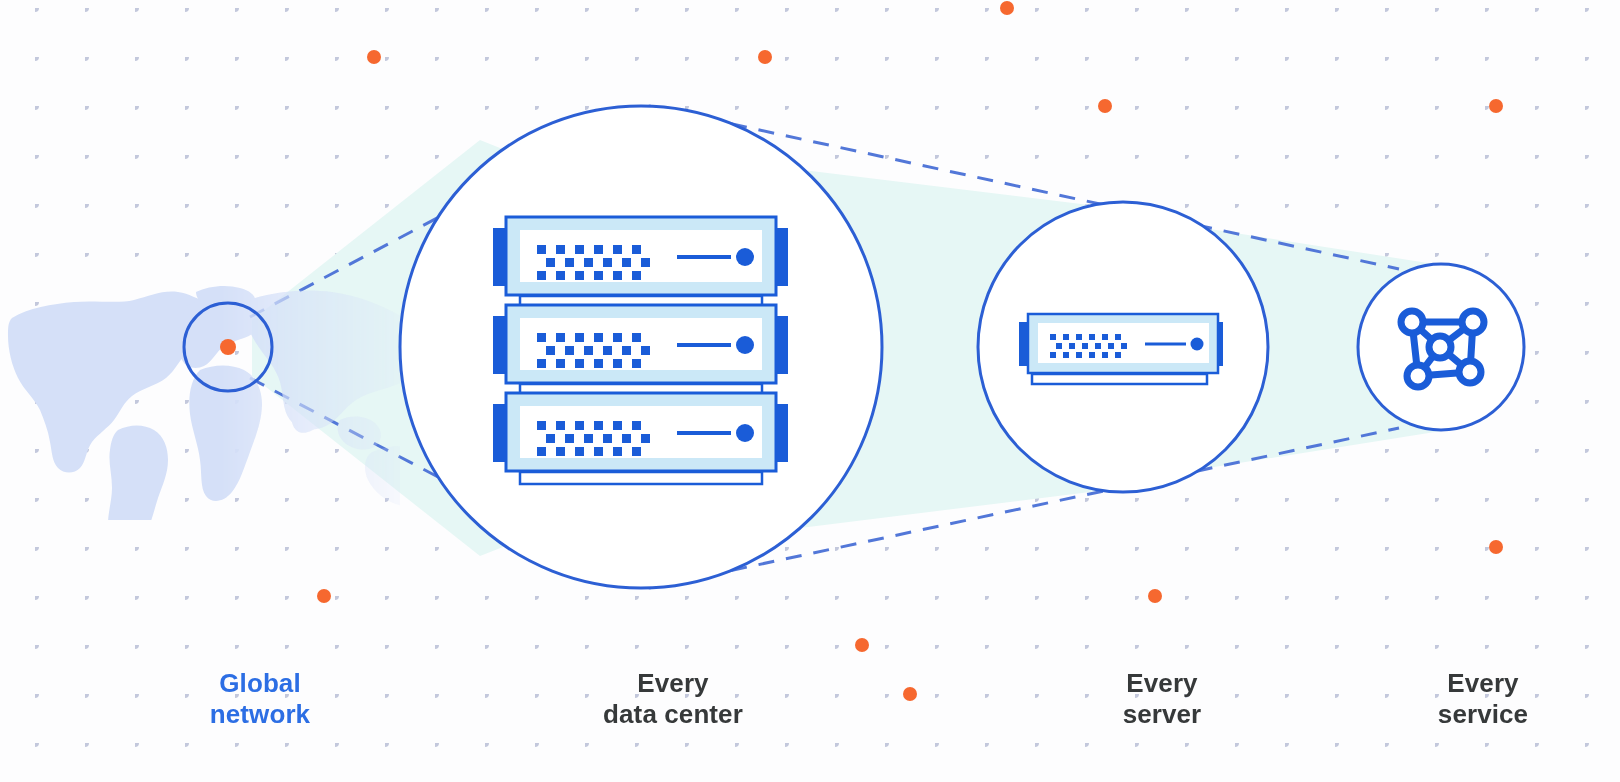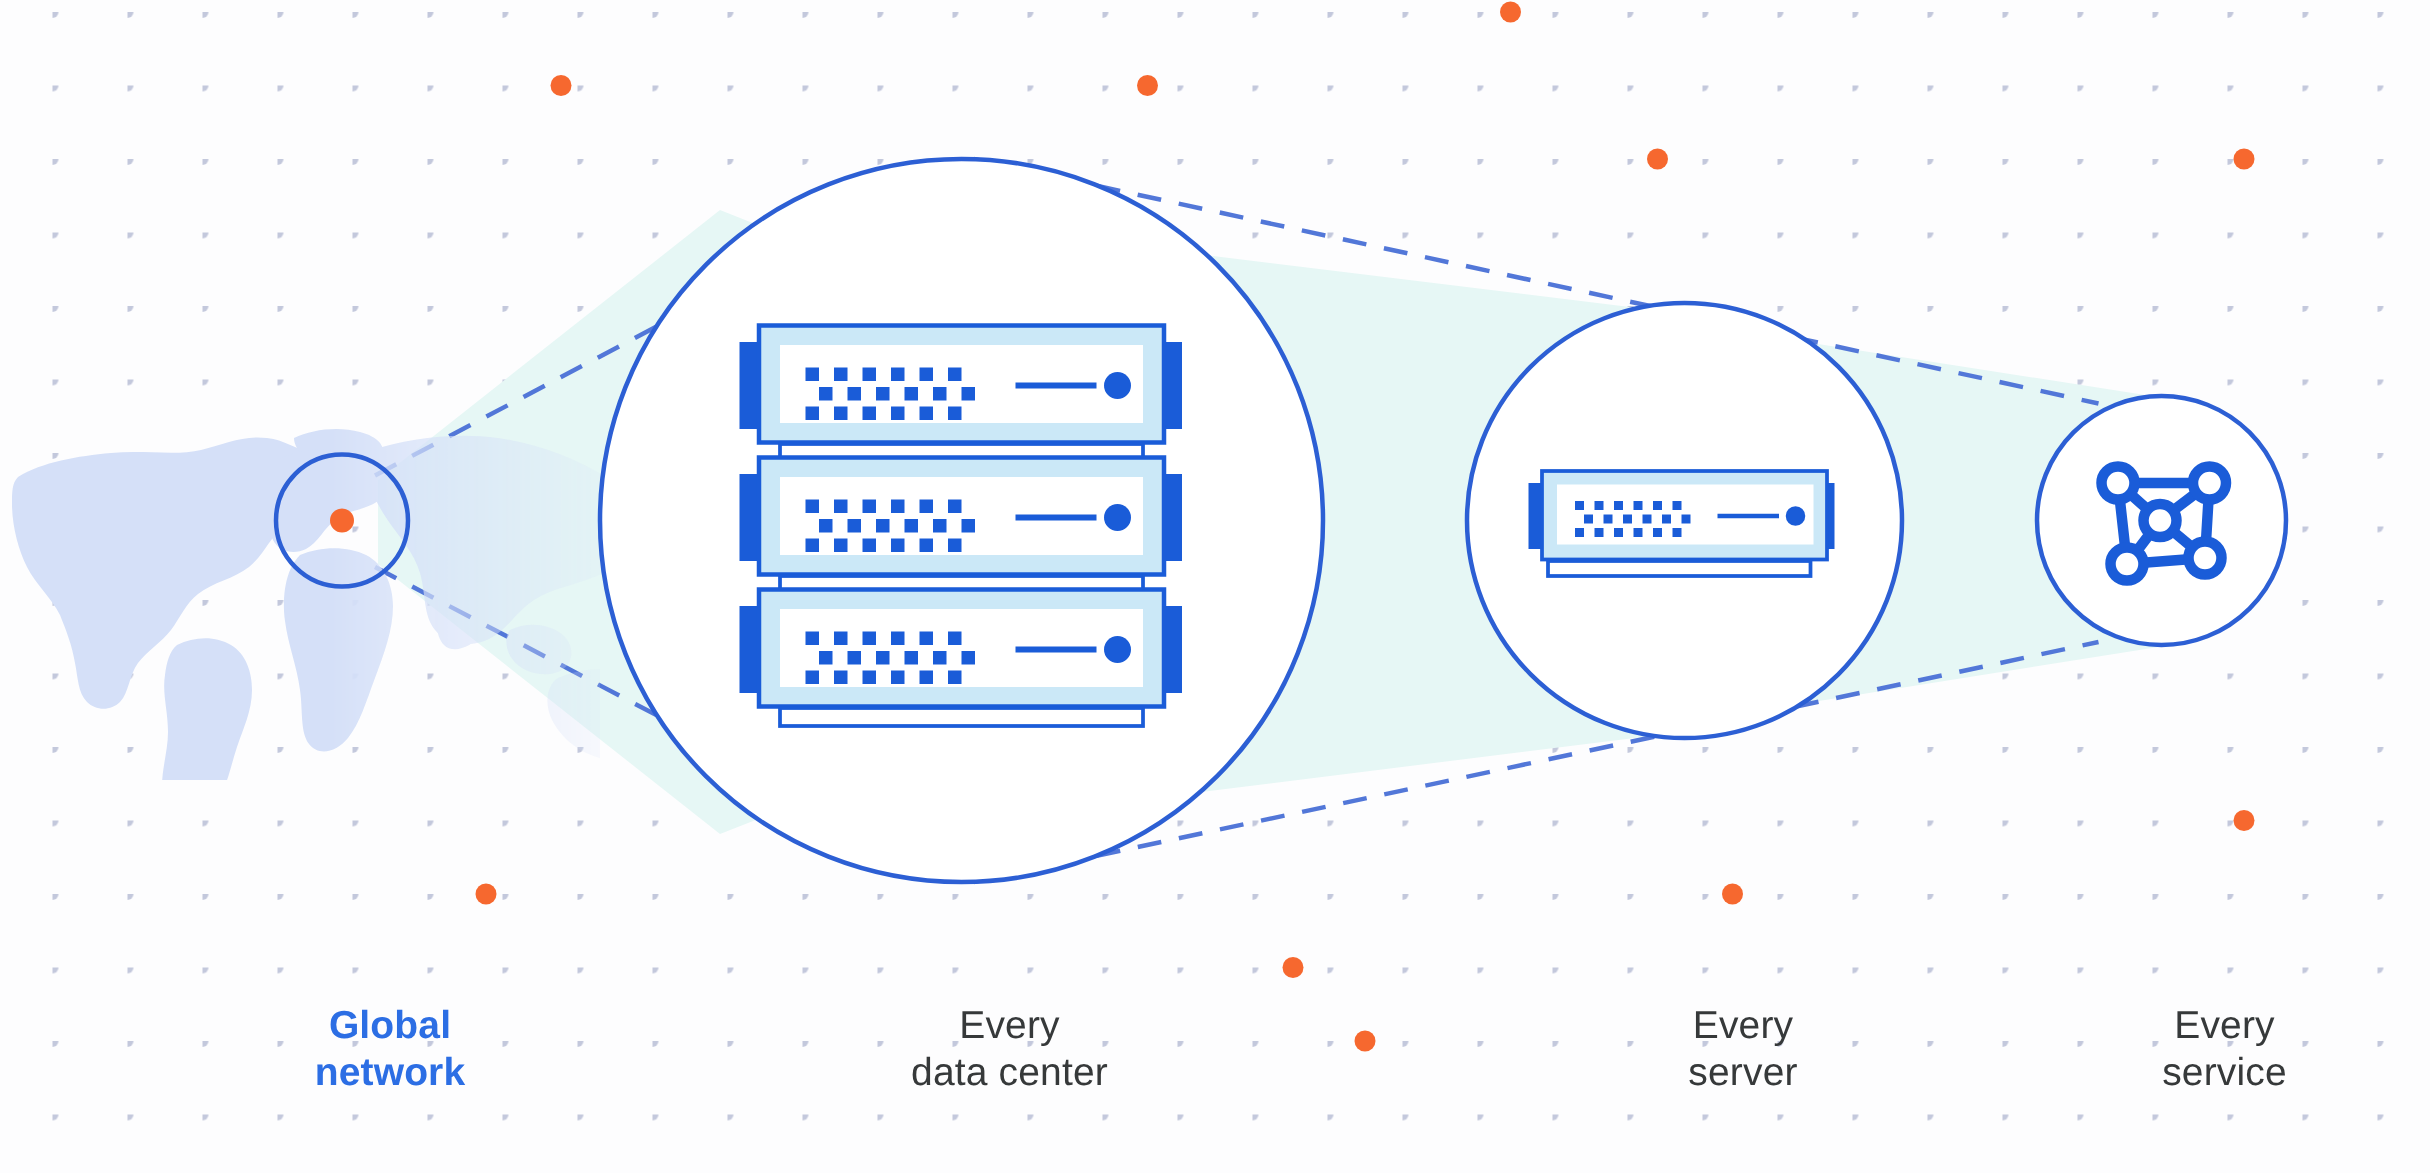--- a/index.html
+++ b/index.html
@@ -34,21 +34,21 @@
     width: 1620px;
     height: 782px;
     pointer-events: none;
     margin-left: 16px;
   }
   .stage-label {
     position: absolute;
     text-align: center;
     font-size: 26px;
     line-height: 31px;
-    font-weight: 400;
+    font-weight: 700;
     color: #36393a;
     white-space: pre-line;
     letter-spacing: 0.1px;
   }
   .stage-label.accent {
     color: #2c6ee4;
     font-weight: 700;
   }
 </style>
 </head>

